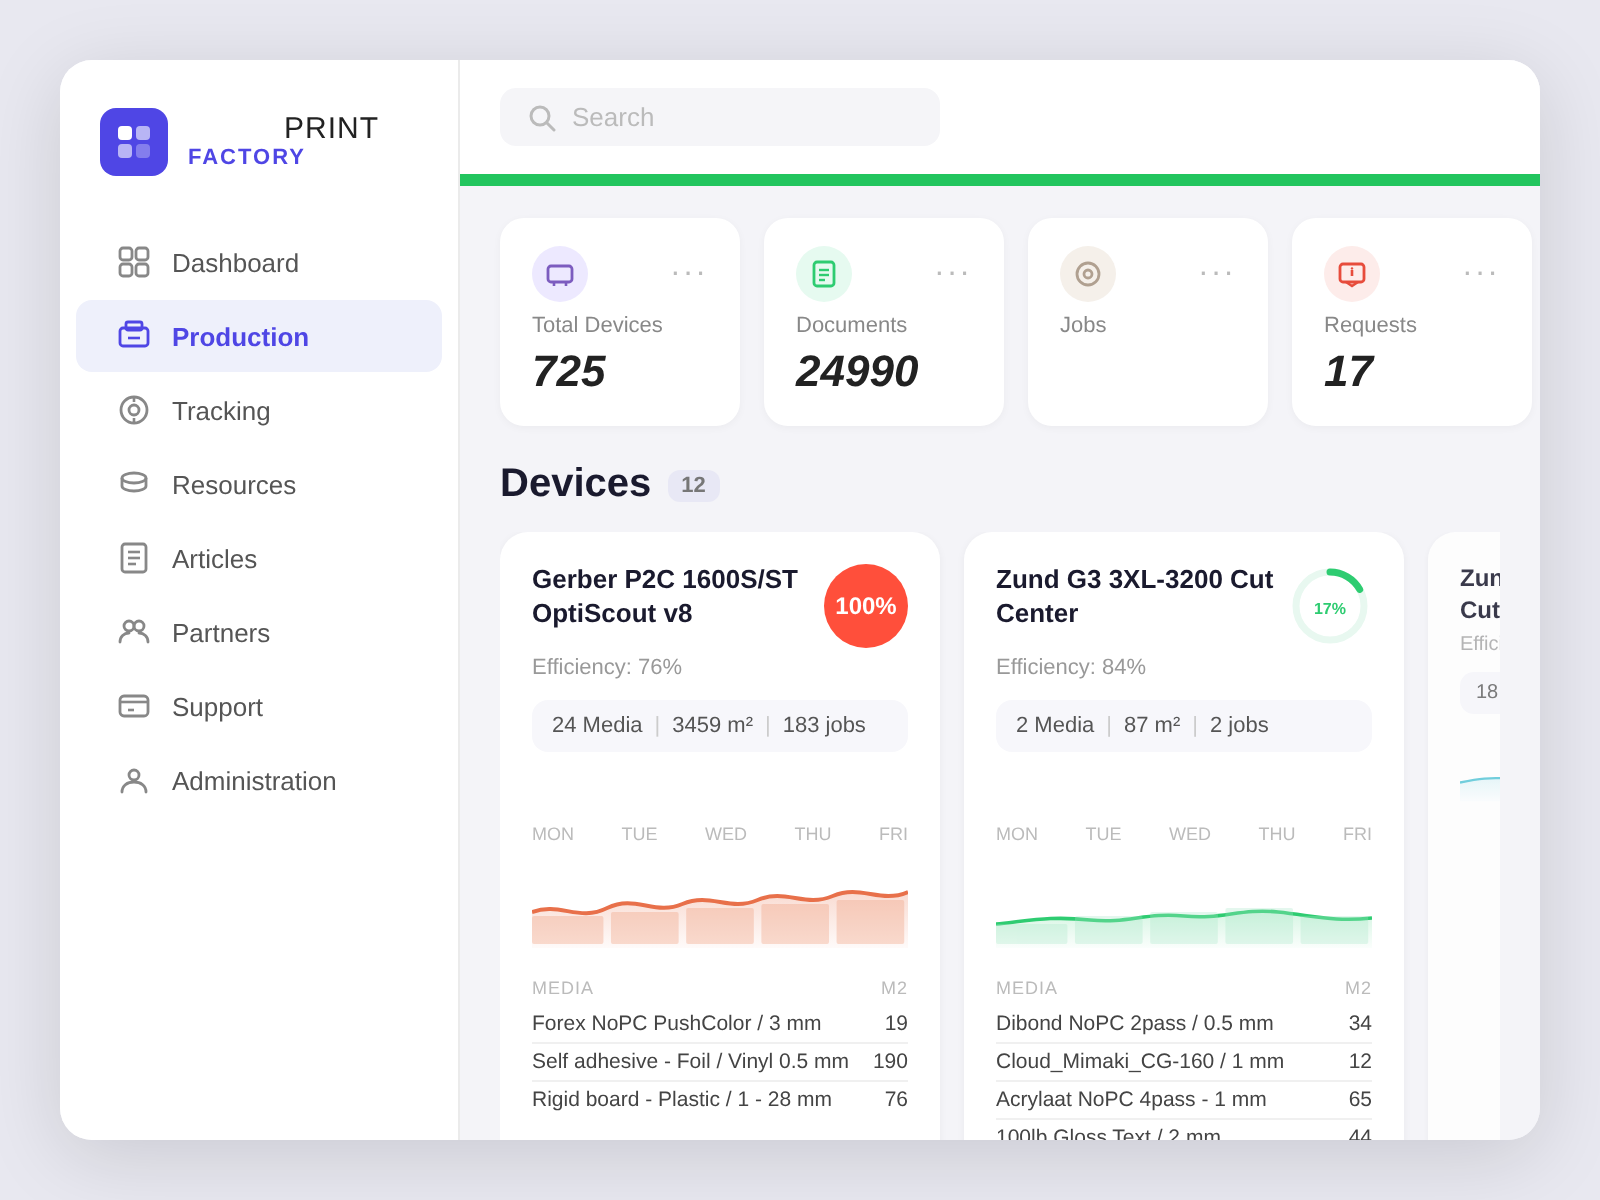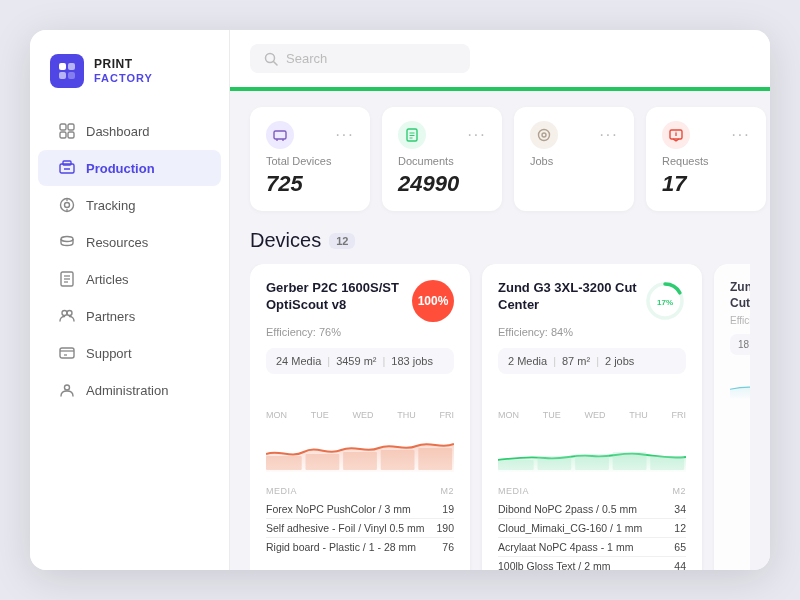--- a/index.html
+++ b/index.html
@@ -48,21 +48,21 @@
       justify-content: center;
       color: #fff;
       font-size: 18px;
       font-weight: bold;
     }
     .logo-text {
       display: flex;
       flex-direction: column;
       line-height: 1.1;
     }
-    .logo-text .print { font-size: 12px; font-weight: 700; color: #222; letter-spacing: 0.5px; }
+    .logo-text .print { font-size: 15px; font-weight: 400; color: #222; letter-spacing: 0.5px; margin-left: 48px; }
     .logo-text .factory { font-size: 11px; font-weight: 700; color: #4f46e5; letter-spacing: 1px; }
     .nav-section { flex: 1; }
     .nav-item {
       display: flex;
       align-items: center;
       gap: 10px;
       padding: 9px 20px;
       cursor: pointer;
       border-radius: 8px;
       margin: 1px 8px;
@@ -90,21 +90,21 @@
       display: flex;
       flex-direction: column;
       overflow: hidden;
       background: #f4f4f8;
     }
     .topbar {
       background: #fff;
       padding: 14px 20px;
       display: flex;
       align-items: flex-end;
-      border-bottom: 4px solid #22c55e;
+      border-bottom: 6px solid #22c55e;
     }
     .search-box {
       display: flex;
       align-items: center;
       gap: 8px;
       background: #f5f5f8;
       border-radius: 8px;
       padding: 7px 14px;
       font-size: 13px;
       color: #999;
@@ -149,21 +149,21 @@
     .stat-card-dots { color: #bbb; font-size: 16px; letter-spacing: 1px; cursor: pointer; }
     .stat-card-label { font-size: 11px; color: #888; margin-top: 2px; }
     .stat-card-value { font-size: 22px; font-weight: 700; color: #222; font-style: italic; }
     
     .section-title {
       display: flex;
       align-items: center;
       gap: 8px;
       margin-bottom: 12px;
     }
-    .section-title h2 { font-size: 20px; font-weight: 400; color: #1a1a2e; }
+    .section-title h2 { font-size: 20px; font-weight: 700; color: #1a1a2e; }
     .section-title .count-badge {
       background: #e8e8f5;
       color: #777;
       font-size: 11px;
       font-weight: 600;
       border-radius: 6px;
       padding: 2px 7px;
     }
     
     .device-cards {

